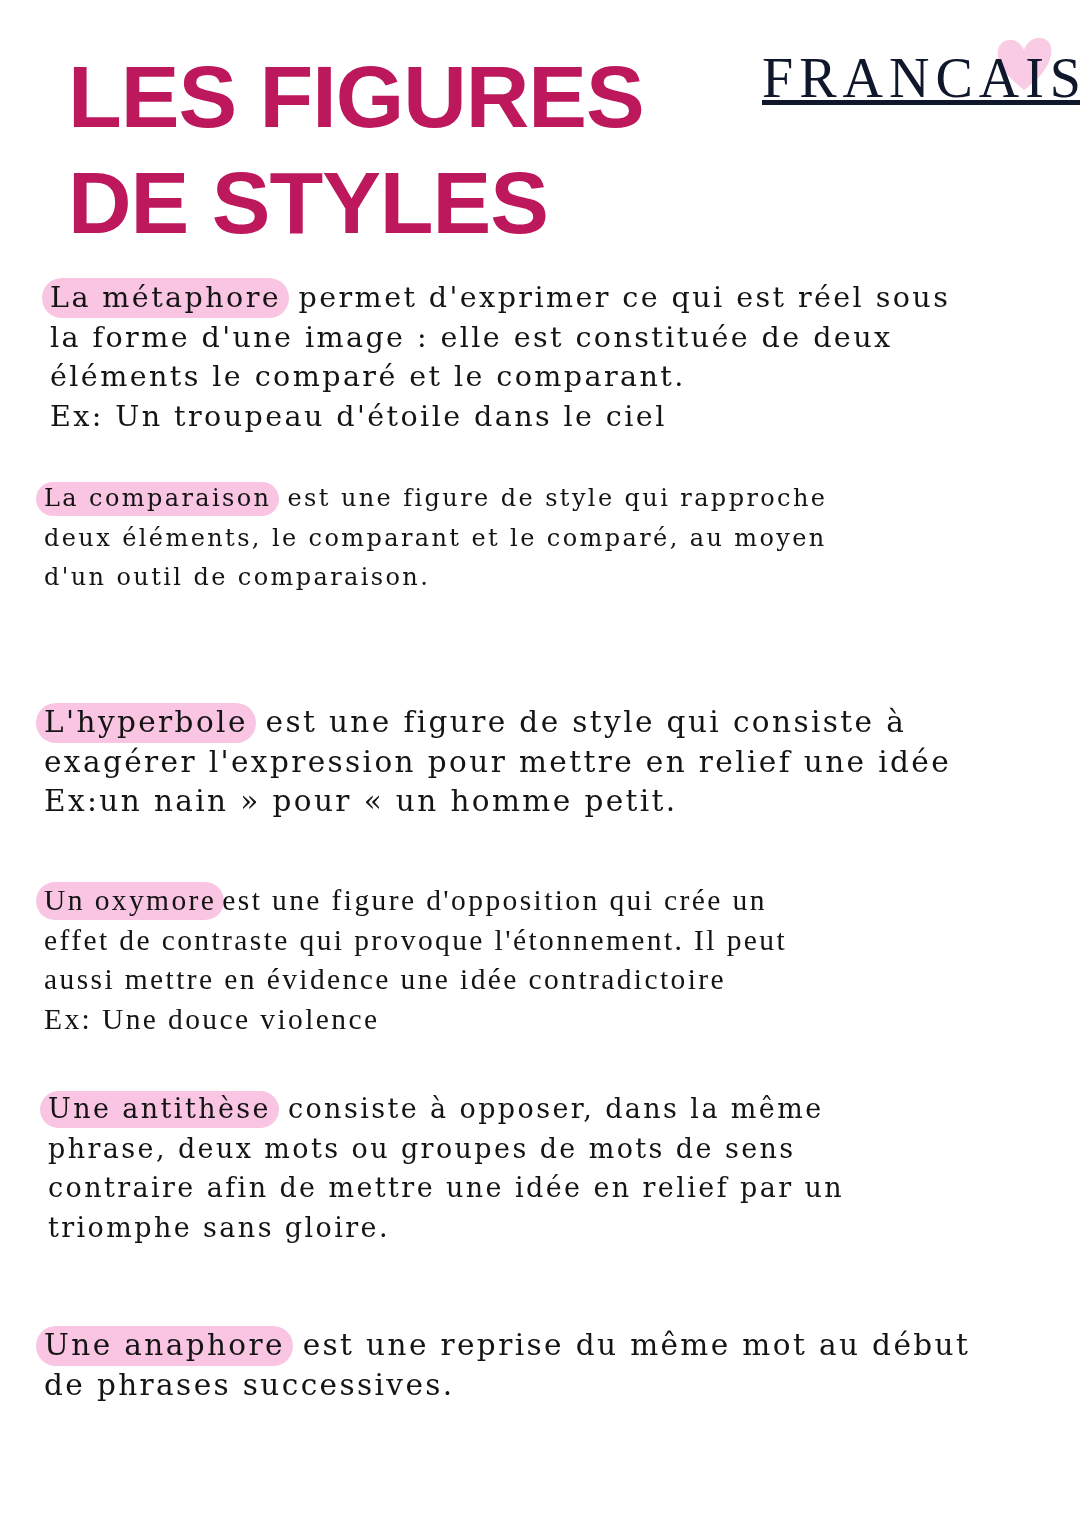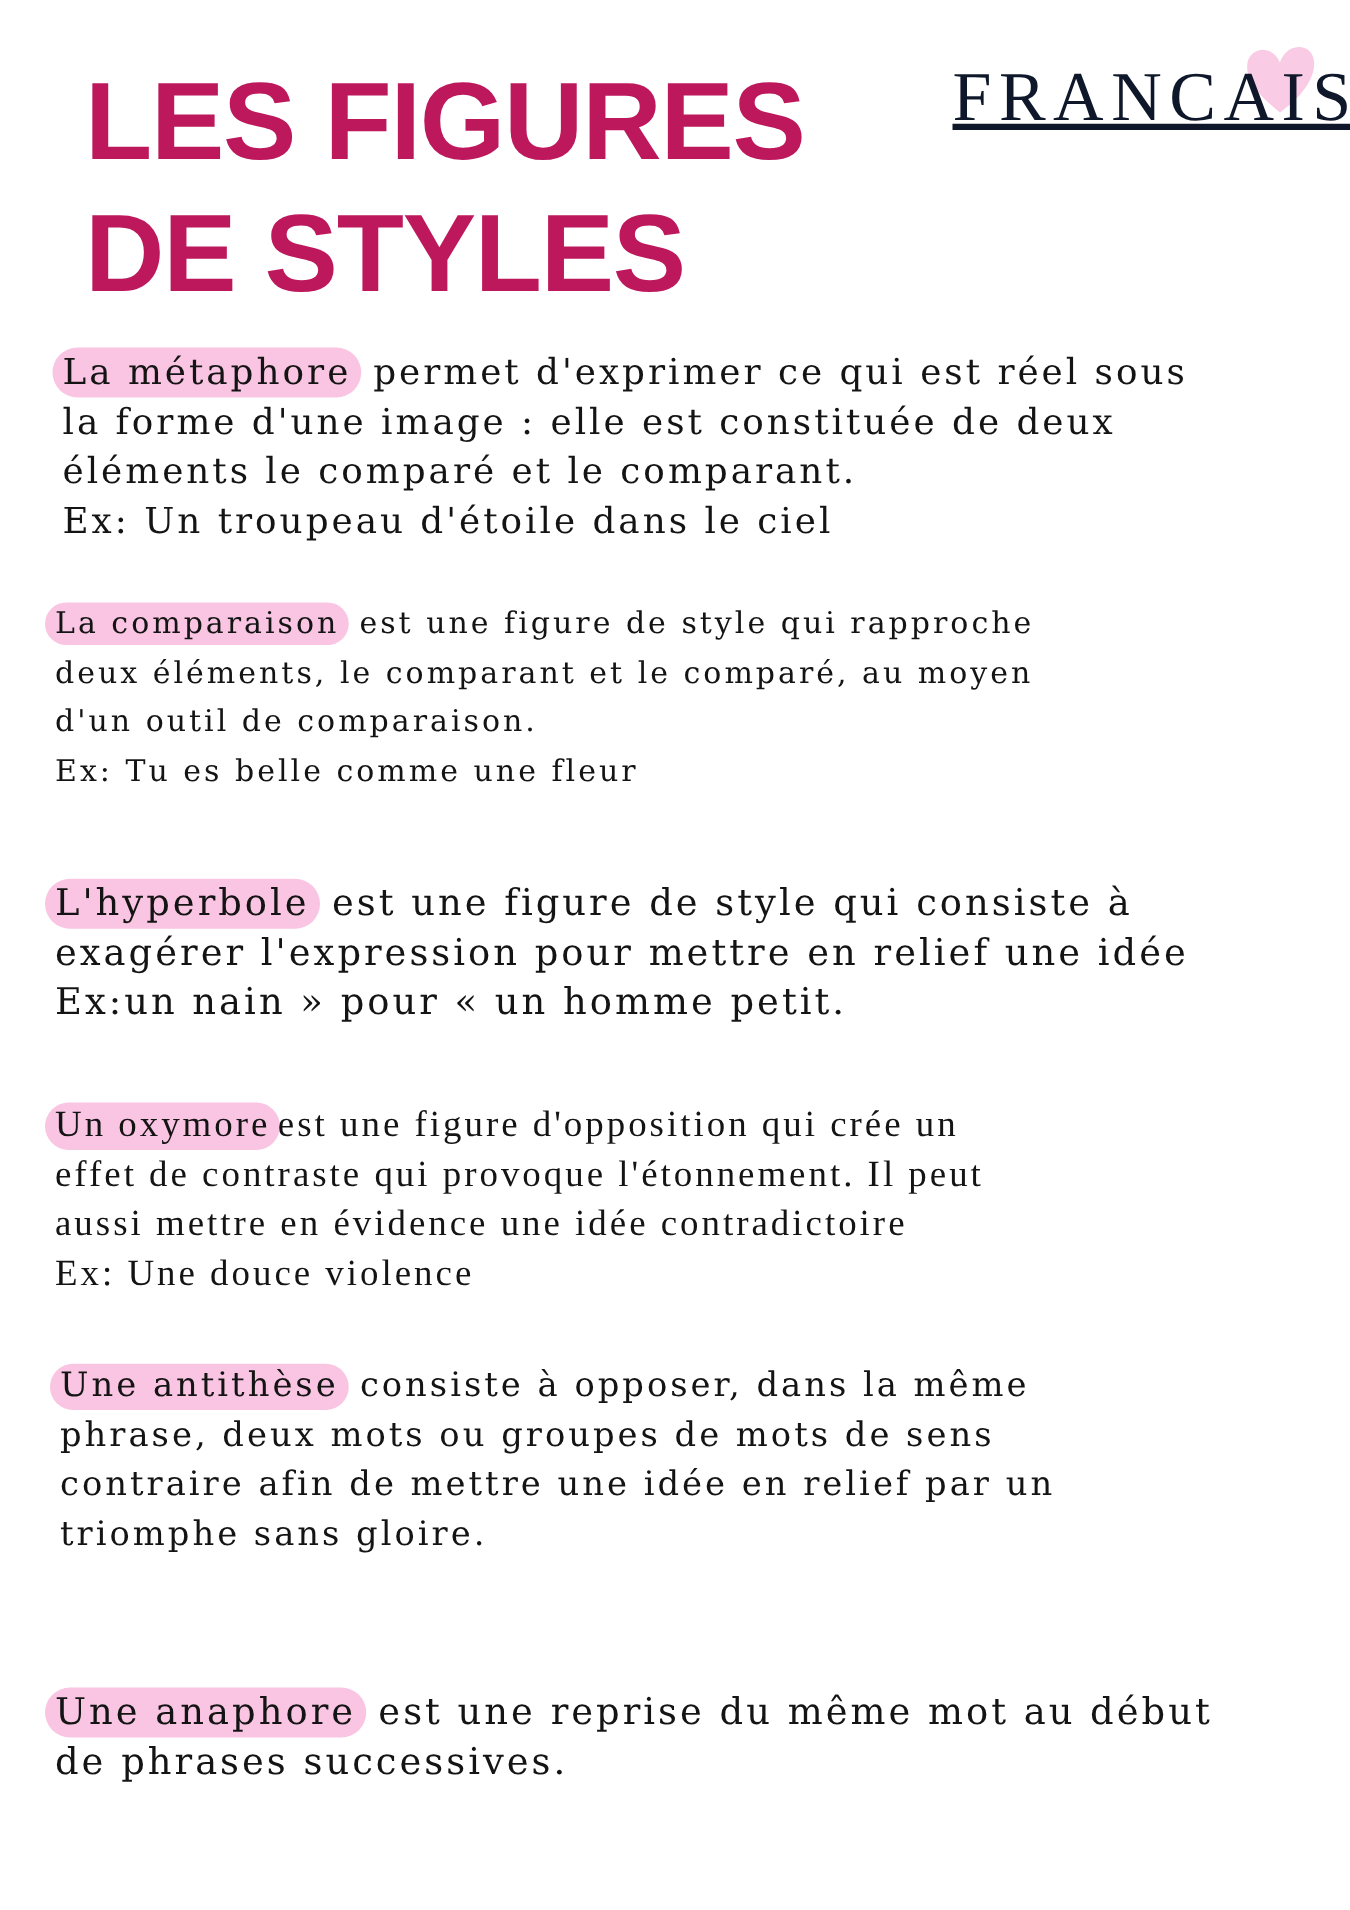--- a/index.html
+++ b/index.html
@@ -69,21 +69,21 @@
       padding: 2px 8px 4px 8px;
       margin-left: -8px;
       margin-right: -2px;
       text-align: center;
     }
     #b1 { left: 50px;  top: 278px; font-size: 28.6px; }
     #b2 { left: 44px;  top: 479px; font-size: 24px; }
     #b3 { left: 44px;  top: 703px; font-size: 29.5px; }
     #b4 { left: 44px;  top: 881px; font-size: 29.5px; font-family: Liberation Serif, serif; }
     #b5 { left: 48px;  top: 1089px; font-size: 27px; }
-    #b6 { left: 44px;  top: 1326px; font-size: 29.5px; margin-top: 24px; }
+    #b6 { left: 44px;  top: 1326px; font-size: 29.5px; }
   </style>
 </head>
 <body>
 
 <h1 class="title">
   <span>LES FIGURES</span>
   <span>DE STYLES</span>
 </h1>
 
 <div class="subject">
@@ -97,21 +97,20 @@
   <span class="line"><span class="hl">La métaphore</span><span> permet d'exprimer ce qui est réel sous</span></span>
   <span class="line">la forme d'une image : elle est constituée de deux</span>
   <span class="line">éléments le comparé et le comparant.</span>
   <span class="line">Ex: Un troupeau d'étoile dans le ciel</span>
 </div>
 
 <div class="block" id="b2">
   <span class="line"><span class="hl">La comparaison</span><span> est une figure de style qui rapproche</span></span>
   <span class="line">deux éléments, le comparant et le comparé, au moyen</span>
   <span class="line">d'un outil de comparaison.</span>
-  <span class="line">Ex: Tu es belle comme une fleur</span>
 </div>
 
 <div class="block" id="b3">
   <span class="line"><span class="hl">L'hyperbole</span><span> est une figure de style qui consiste à</span></span>
   <span class="line">exagérer l'expression pour mettre en relief une idée</span>
   <span class="line">Ex:un nain » pour « un homme petit.</span>
 </div>
 
 <div class="block" id="b4">
   <span class="line"><span class="hl">Un oxymore</span><span>est une figure d'opposition qui crée un</span></span>

